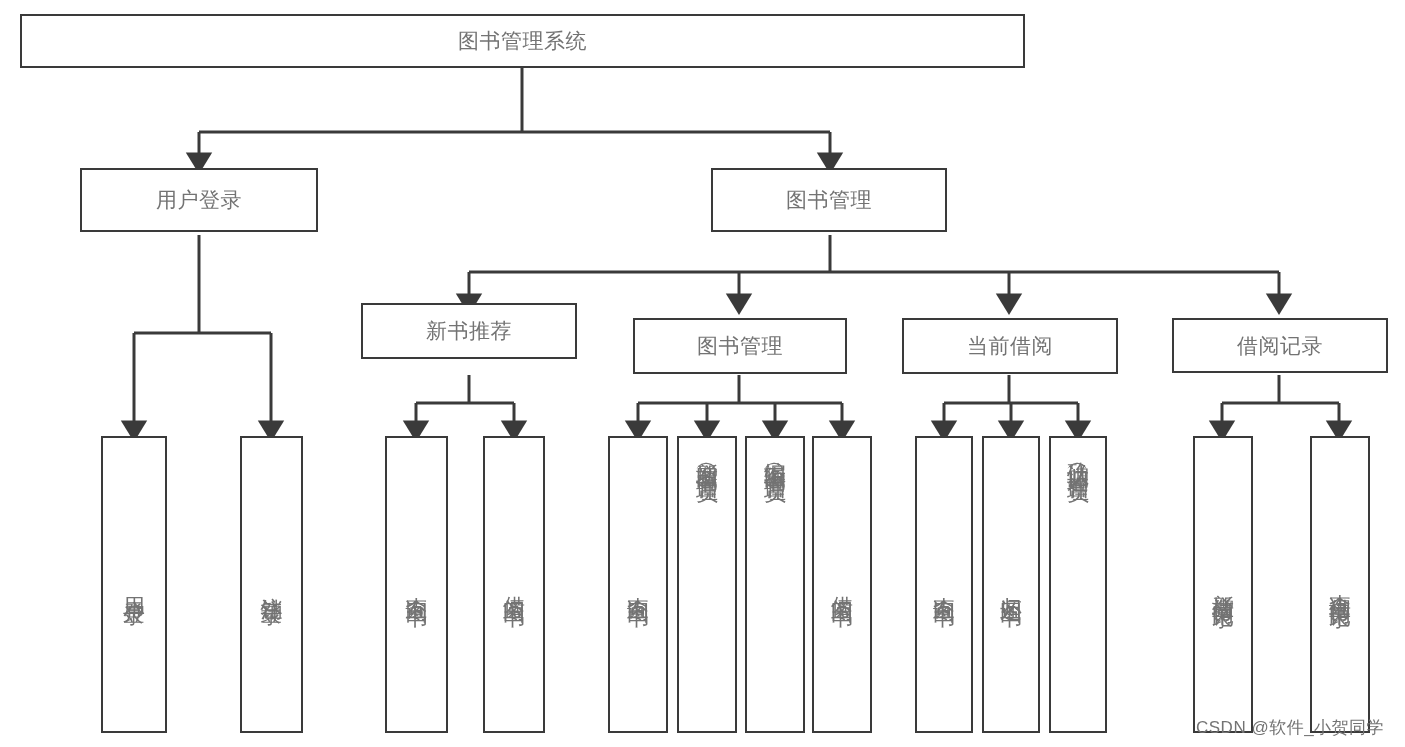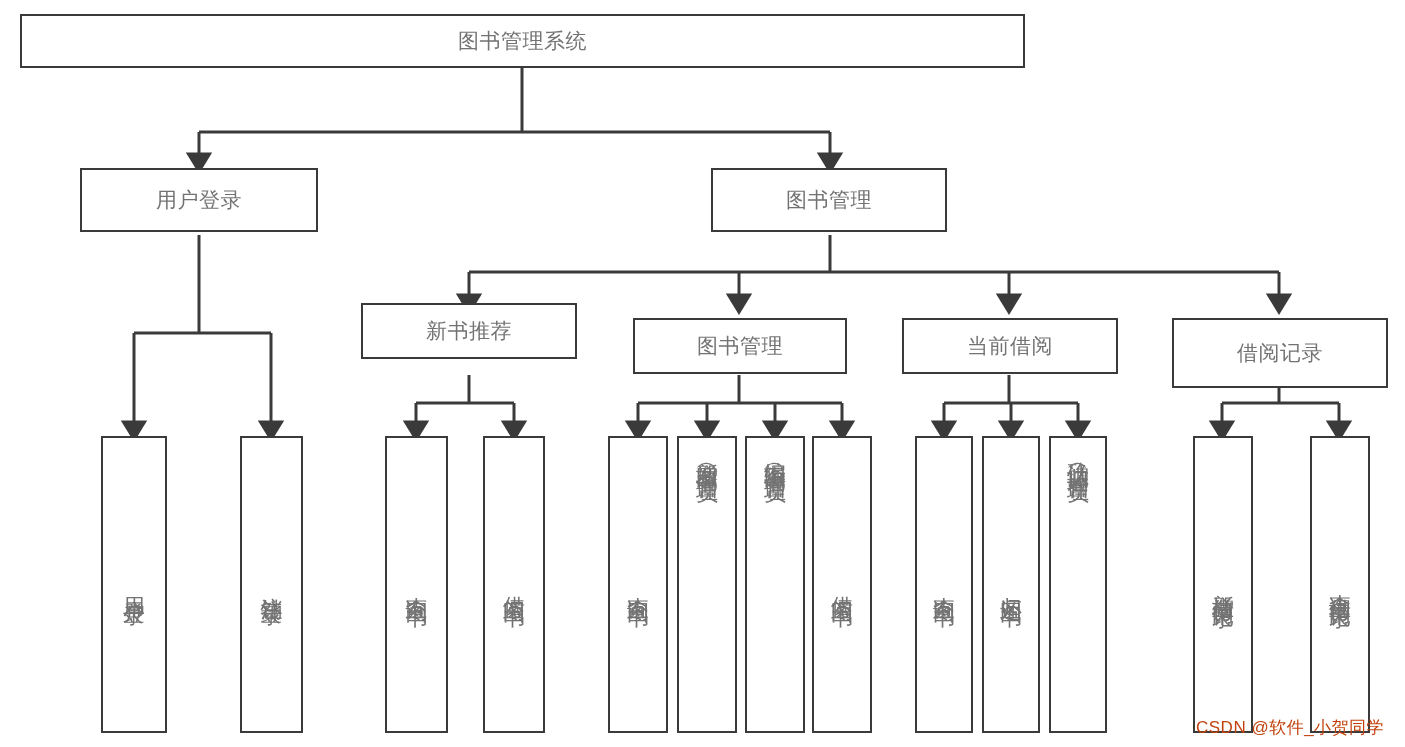--- a/index.html
+++ b/index.html
@@ -56,21 +56,21 @@
     line-height: 1;
     white-space: nowrap;
   }
   .node.vert.mid {
     align-items: center;
     padding-top: 0;
   }
   .watermark {
     position: absolute;
     font-size: 17px;
-    color: #c2410c;
+    color: #737373;
     white-space: nowrap;
     letter-spacing: 0.5px;
   }
 </style>
 </head>
 <body>
 
 <div id="canvas">
 
   <svg id="wires" viewBox="0 0 1405 747">
@@ -140,21 +140,21 @@
   </div>
 
   <div class="node horiz" style="left:633px; top:318px; width:214px; height:56px;">
     <span class="lbl">图书管理</span>
   </div>
 
   <div class="node horiz" style="left:902px; top:318px; width:216px; height:56px;">
     <span class="lbl">当前借阅</span>
   </div>
 
-  <div class="node horiz" style="left:1172px; top:318px; width:216px; height:70px;">
+  <div class="node horiz" style="left:1172px; top:318px; width:216px; height:55px;">
     <span class="lbl">借阅记录</span>
   </div>
 
   <div class="node vert mid" style="left:101px; top:436px; width:66px; height:297px;">
     <span class="lbl">用户登录</span>
   </div>
   <div class="node vert mid" style="left:240px; top:436px; width:63px; height:297px;">
     <span class="lbl">注销登录</span>
   </div>
 

